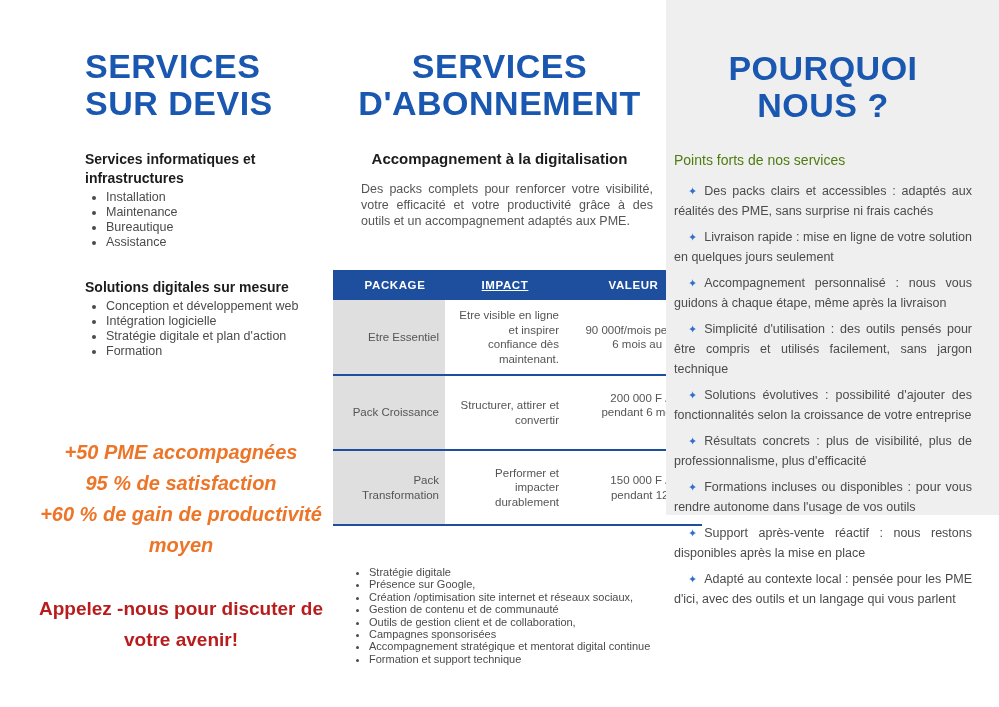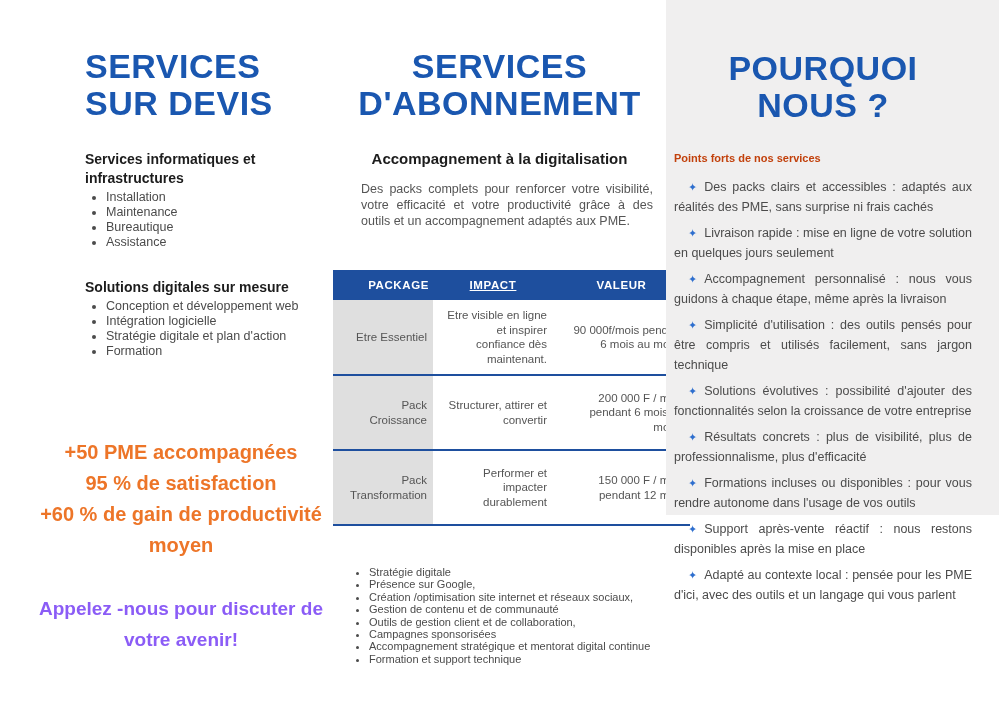--- a/index.html
+++ b/index.html
@@ -12,44 +12,44 @@
 
   h1.heading{margin:0;font-size:34px;line-height:37px;font-weight:800;
              color:#1a57b0;letter-spacing:.5px;}
   .col-mid h1.heading,.col-right h1.heading{text-align:center;}
 
   
   .section-title{font-size:14px;line-height:19px;color:#1c1c1c;font-weight:700;margin:28px 0 0 0;}
   .dot-list{margin:2px 0 0 0;padding-left:21px;}
   .dot-list li{font-size:12.5px;line-height:15px;color:#4b4b4b;}
   .stats{margin:78px 0 0 -62px;width:316px;text-align:center;color:#ed7528;
-         font-weight:700;font-size:20px;line-height:31px;}
+         font-weight:700;font-size:20px;line-height:31px;font-style:italic;}
   .stat-line{margin:0;}
-  .cta{margin:32px 0 0 -62px;width:316px;text-align:center;color:#8b5cf6;
+  .cta{margin:32px 0 0 -62px;width:316px;text-align:center;color:#b91c1c;
        font-weight:700;font-size:19px;line-height:31px;}
 
   
   .subtitle{margin:28px 14px 0;text-align:center;font-weight:700;font-size:15px;color:#1c1c1c;}
   .intro{margin:14px 13px 0 28px;font-size:12.5px;line-height:16px;text-align:justify;color:#555;}
   table.pricing{margin-top:41px;width:333px;border-collapse:collapse;table-layout:fixed;}
   thead th{background:#1e4f9e;color:#ffffff;font-size:11.5px;font-weight:700;
            letter-spacing:.6px;height:30px;padding:0 4px;}
-  th.c1{width:92px;text-align:right;padding-left:4px;}
+  th.c1{width:92px;text-align:center;padding-left:16px;}
   th.c2{width:112px;text-align:center;text-decoration:underline;}
   th.c3{width:129px;text-align:center;}
   tbody tr{border-bottom:2px solid #1e4f9e;height:75px;}
   tbody tr:first-child{height:59px;}
   tbody td{font-size:11.5px;line-height:14.5px;color:#555;vertical-align:middle;
            padding:8px 6px 8px 12px;text-align:right;}
   td.c1{background:#dfdfdf;}
   .features{margin:40px 0 0 0;padding-left:36px;}
   .features li{font-size:11px;line-height:12.4px;color:#4b4b4b;}
 
   
-  .subtitle-right{margin:28px 0 0;font-weight:700;font-size:11px;color:#c2410c;}
+  .subtitle-right{margin:28px 0 0;font-weight:400;font-size:14px;color:#4d7c0f;}
   .points{margin-top:13px;}
   .point{margin:0 0 6px;font-size:12.5px;line-height:20px;text-align:justify;
          color:#4b4b4b;text-indent:14px;}
   .diamond{color:#2f6fce;font-size:11px;margin-right:7px;font-style:normal;}
 </style>
 </head>
 <body>
 
 <div class="page">
 

